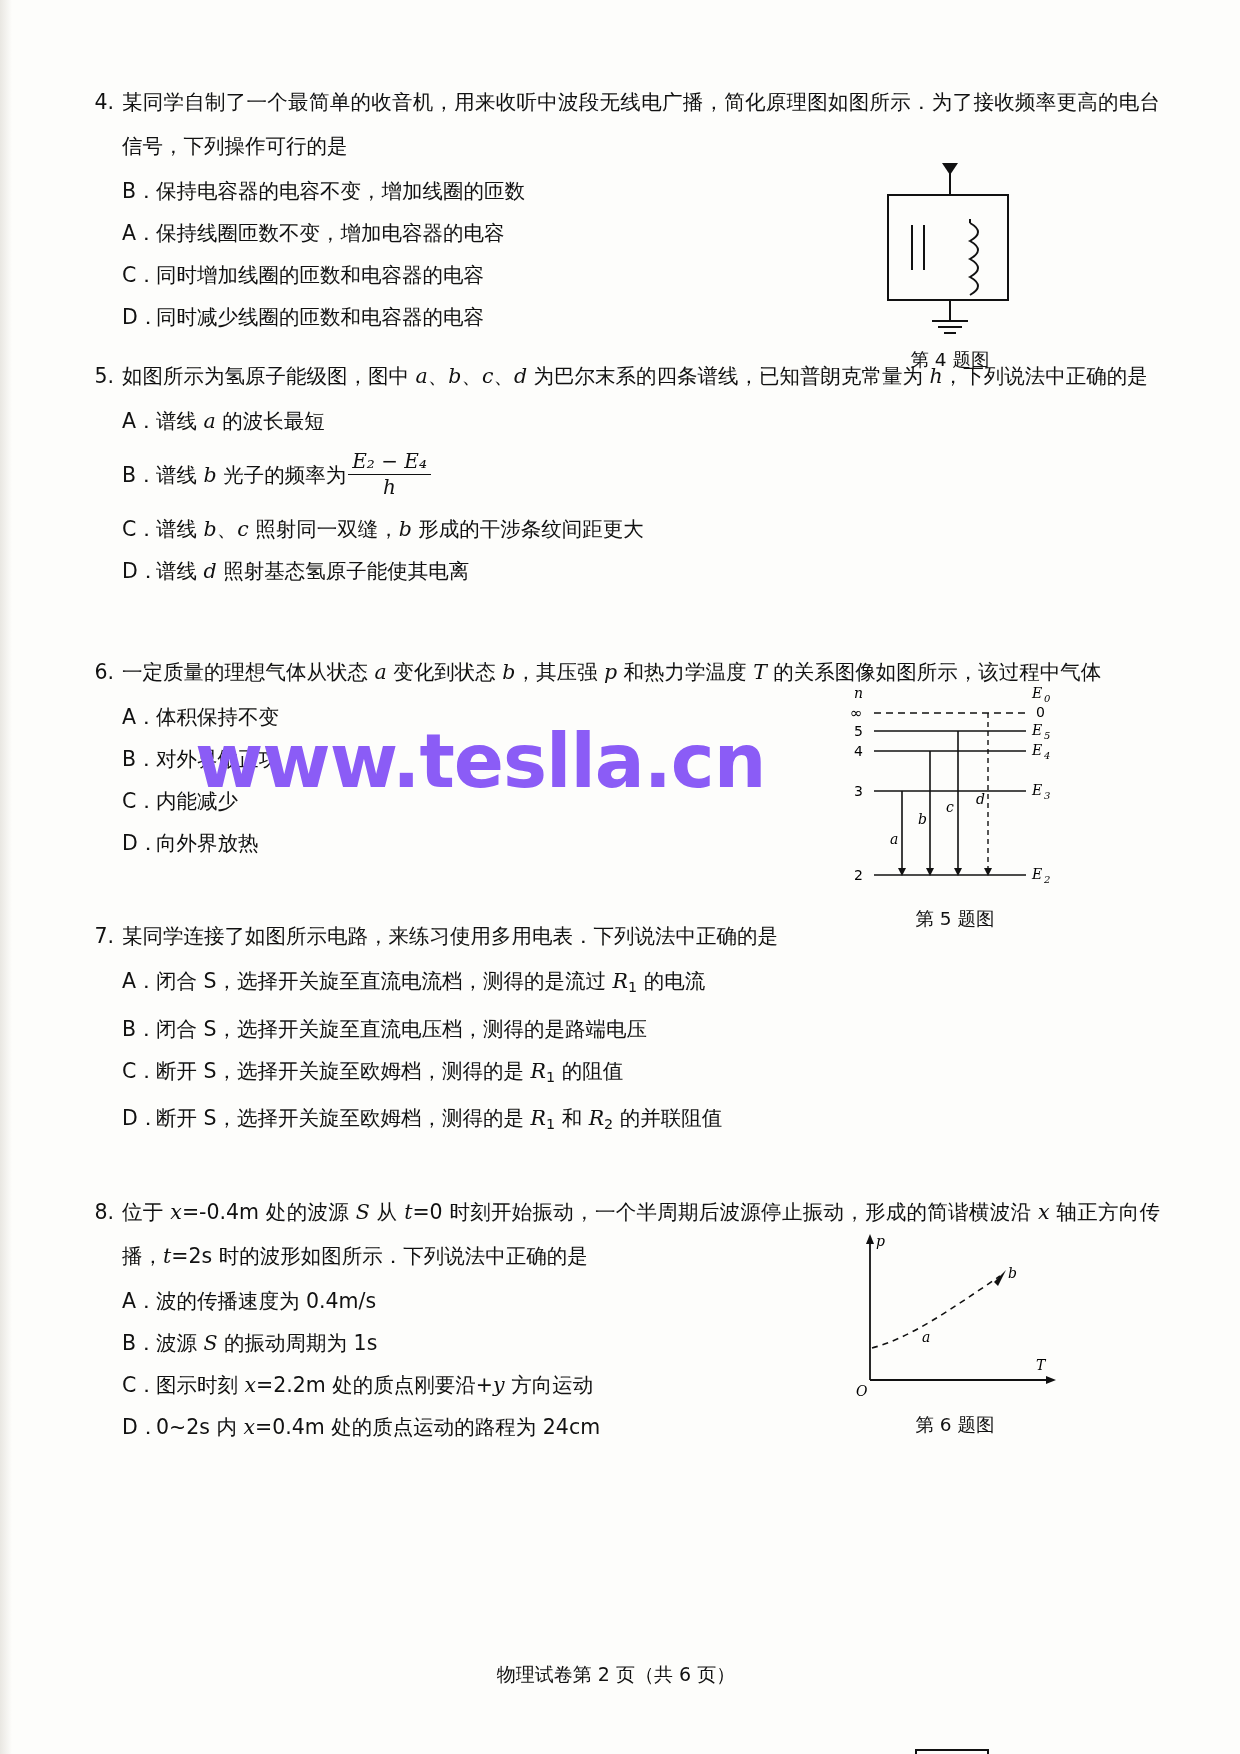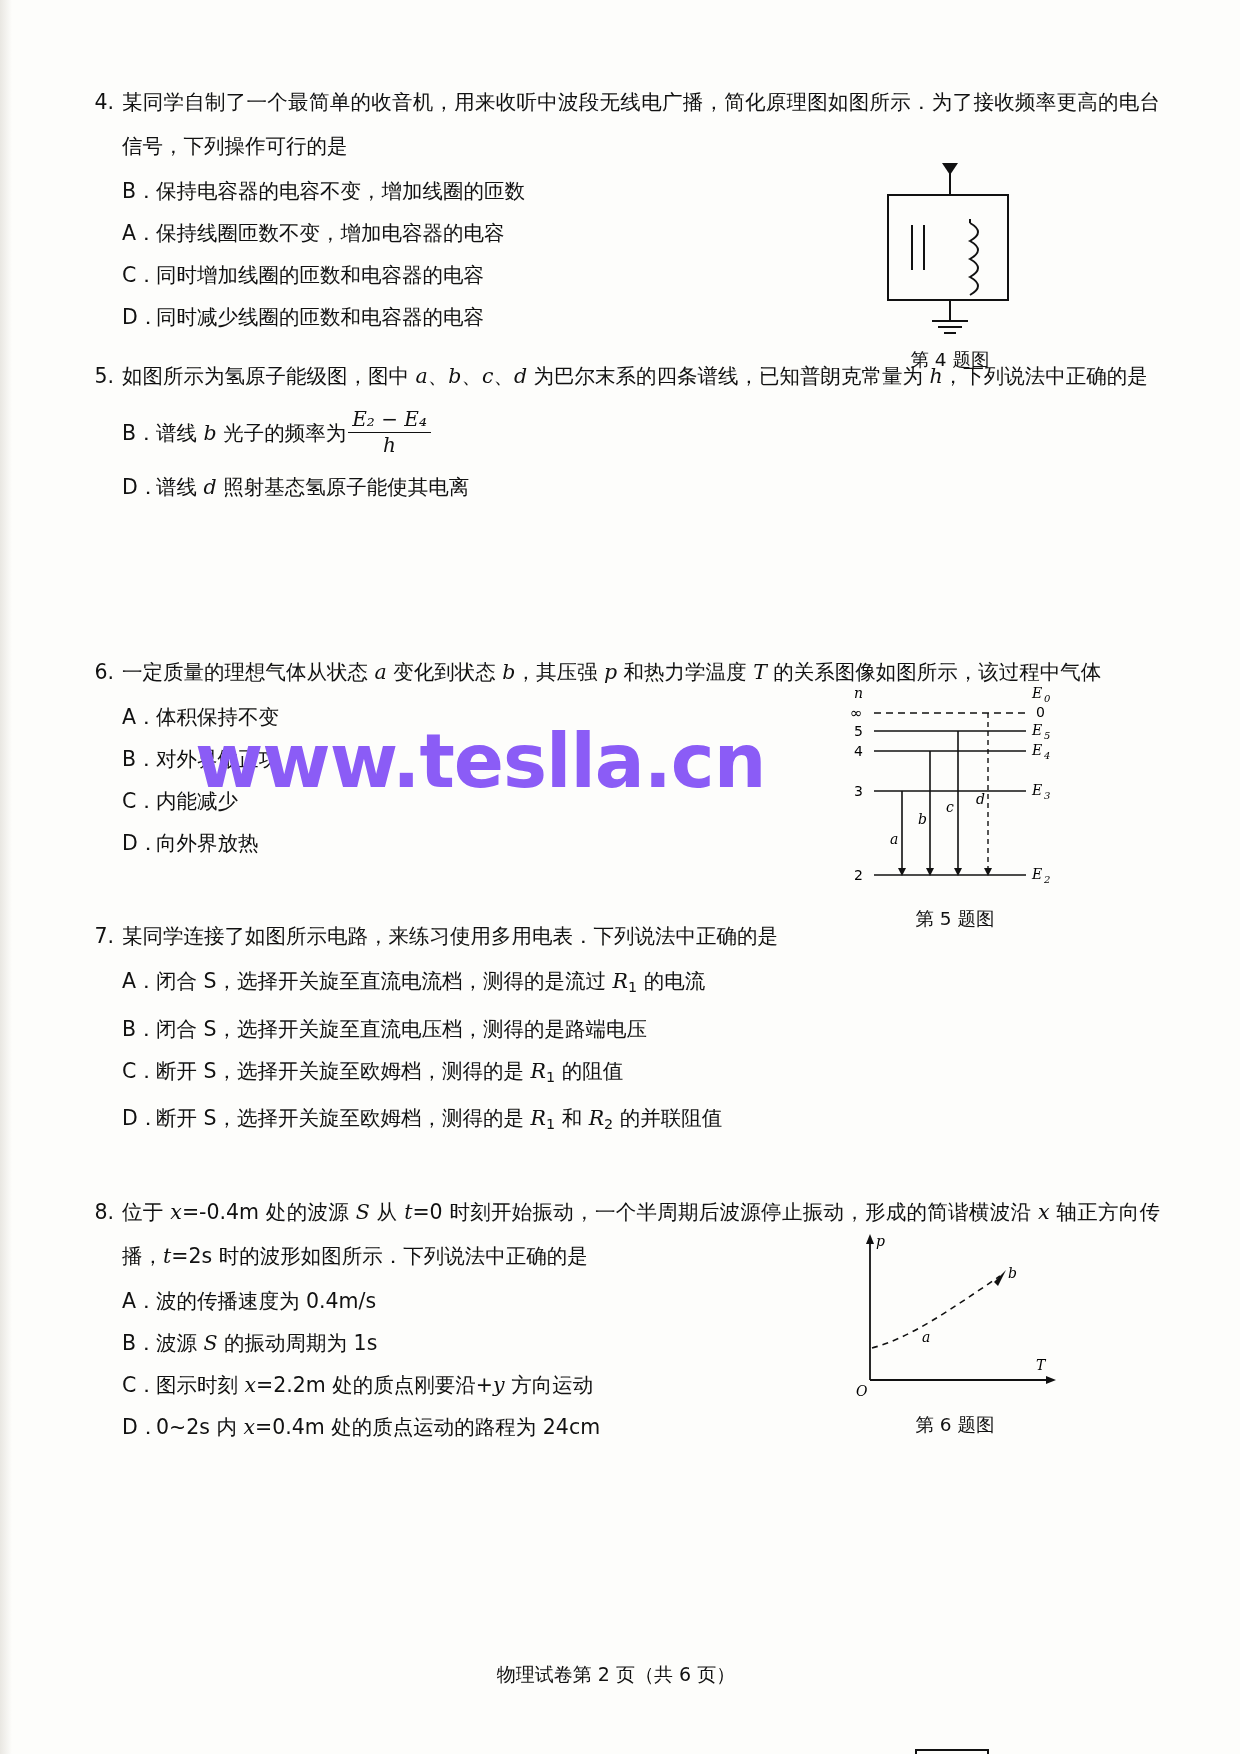--- a/index.html
+++ b/index.html
@@ -145,21 +145,23 @@
         <div class="figcap" style="width:260px;">第 4 题图</div>
       </div>
     </div>
 
     <div class="q" style="height:290px;">
       <div class="qhead">
         <div class="qnum">5.</div>
         <div class="qtext" style="width:1020px;">如图所示为氢原子能级图，图中 <i>a</i>、<i>b</i>、<i>c</i>、<i>d</i> 为巴尔末系的四条谱线，已知普朗克常量为 <i>h</i>，下列说法中正确的是</div>
       </div>
       <div class="opts">
+        <div class="opt"><span class="lbl">A．</span><span>谱线 <i>a</i> 的波长最短</span></div>
         <div class="opt" style="line-height:66px;"><span class="lbl">B．</span><span>谱线 <i>b</i> 光子的频率为</span><span class="frac"><span class="num">E₂ − E₄</span><span class="den">h</span></span></div>
+        <div class="opt"><span class="lbl">C．</span><span>谱线 <i>b</i>、<i>c</i> 照射同一双缝，<i>b</i> 形成的干涉条纹间距更大</span></div>
         <div class="opt"><span class="lbl">D．</span><span>谱线 <i>d</i> 照射基态氢原子能使其电离</span></div>
       </div>
 
       <div class="q5blk">
         <svg width="230" height="220" viewBox="0 0 230 220">
           <text x="14" y="14" font-size="14" font-family="DejaVu Serif" font-style="italic">n</text>
           <text x="192" y="14" font-size="14" font-family="DejaVu Serif" font-style="italic">E</text>
           <text x="204" y="18" font-size="10" font-family="DejaVu Serif" font-style="italic">0</text>
           <text x="10" y="34" font-size="15">∞</text>
           <line x1="34" y1="29" x2="186" y2="29" stroke="#111" stroke-width="1.5" stroke-dasharray="7,5"></line>

